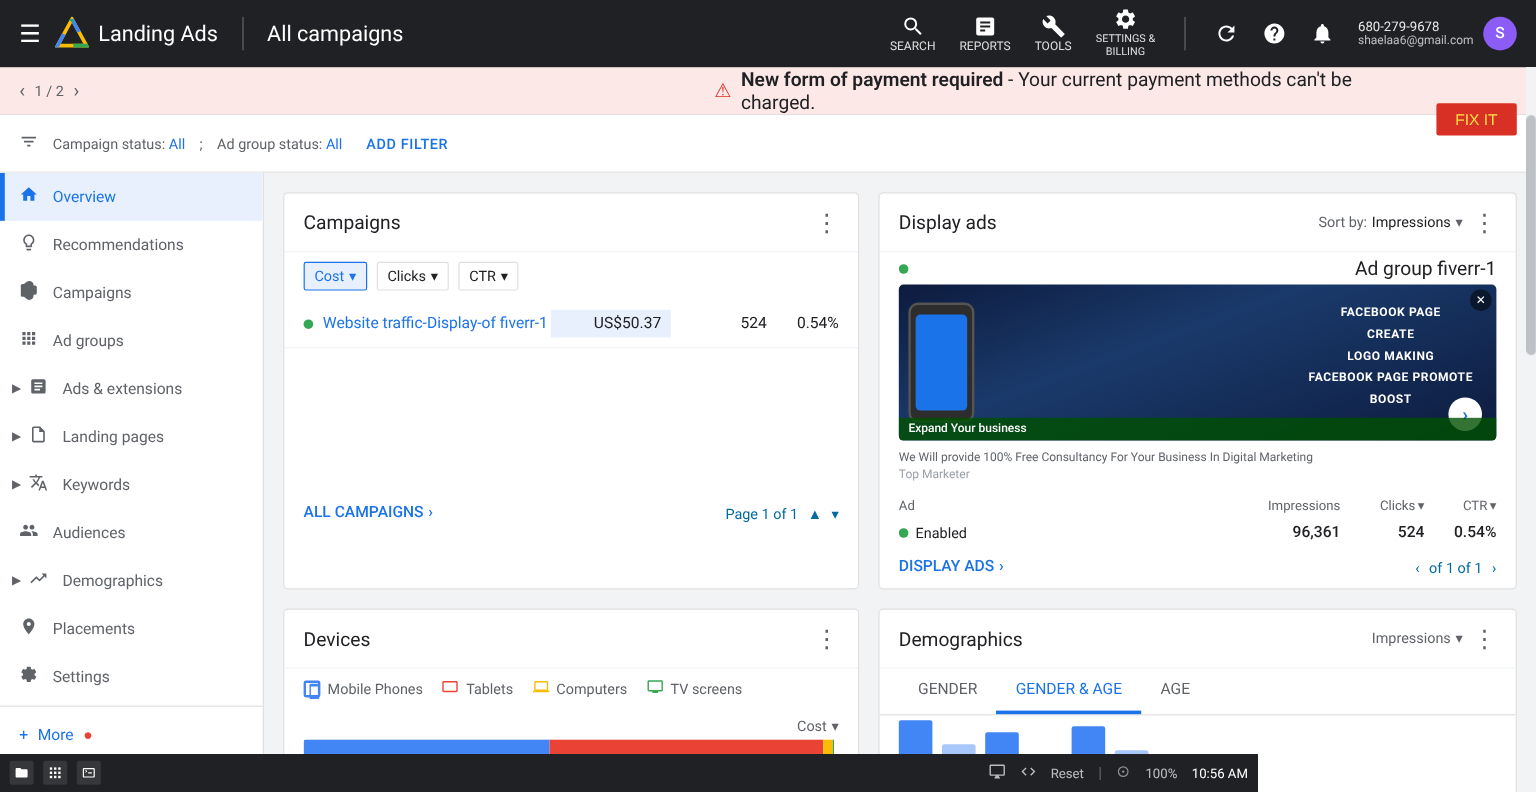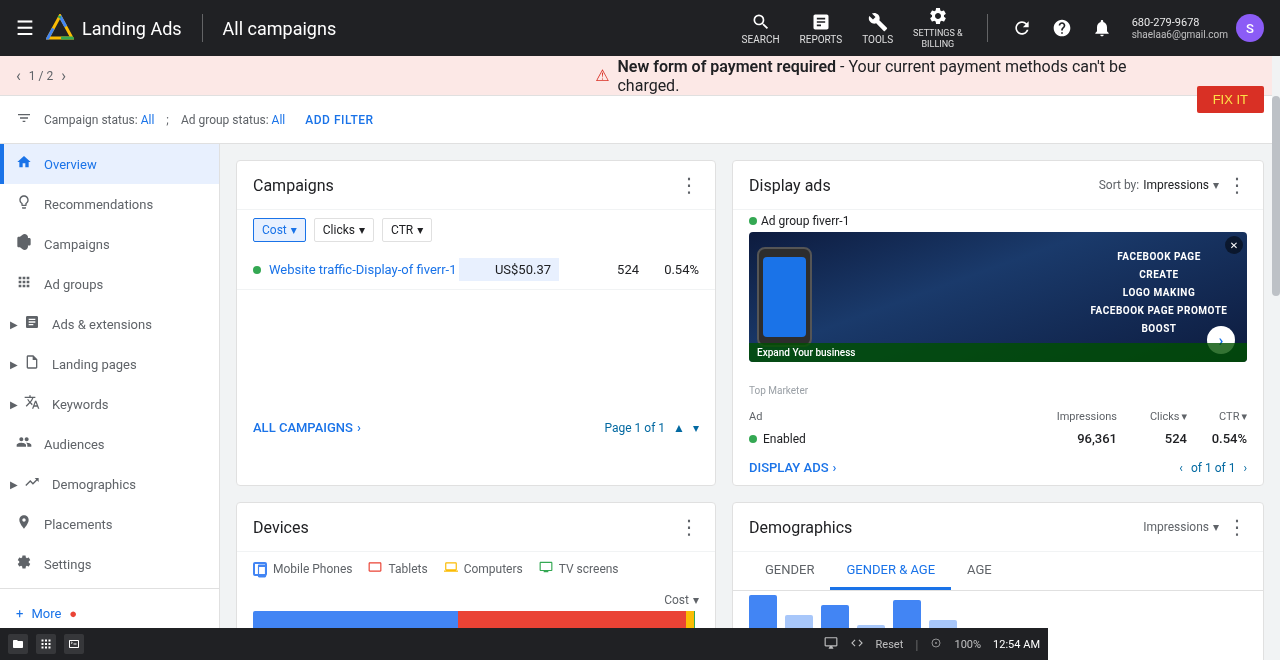--- a/index.html
+++ b/index.html
@@ -112,21 +112,21 @@
     .campaign-name { color: #1a73e8; font-size: 13px; flex: 1; cursor: pointer; }
     .campaign-cost { width: 100px; text-align: right; font-size: 13px; background: #e8f0fe; padding: 4px 8px; }
     .campaign-clicks { width: 80px; text-align: right; font-size: 13px; }
     .campaign-ctr { width: 60px; text-align: right; font-size: 13px; }
     .card-footer { display: flex; align-items: center; justify-content: space-between; padding: 10px 16px; }
     .all-link { color: #1a73e8; font-size: 13px; font-weight: 500; cursor: pointer; display: flex; align-items: center; gap: 4px; }
     .pagination { display: flex; align-items: center; gap: 8px; font-size: 12px; color: #0369a1; }
 
     
     .display-ads-card { flex: 1; }
-    .ad-group-label { display: flex; align-items: center; gap: 4px; padding: 4px 16px; font-size: 12px; }
+    .ad-group-label { display: flex; align-items: center; gap: 4px; padding: 4px 16px; font-size: 16px; justify-content: space-between; }
     .ad-enabled-dot { width: 8px; height: 8px; background: #34a853; border-radius: 50%; }
     .ad-image-container { padding: 0 16px; }
     .ad-image { width: 100%; height: 130px; background: linear-gradient(135deg, #1a1a2e, #16213e); border-radius: 4px; display: flex; flex-direction: column; justify-content: center; align-items: center; position: relative; overflow: hidden; }
     .ad-body-text { font-size: 10px; color: #5f6368; padding: 8px 16px; line-height: 1.4; }
     .ad-metrics-header { display: flex; align-items: center; padding: 4px 16px; font-size: 11px; color: #5f6368; gap: 0; }
     .ad-metrics-row { display: flex; align-items: center; padding: 4px 16px; font-size: 13px; gap: 0; }
     .metric-ad { flex: 1; display: flex; align-items: center; gap: 6px; font-size: 12px; }
     .metric-impressions { width: 90px; text-align: right; font-size: 13px; font-weight: 500; }
     .metric-clicks { width: 70px; text-align: right; font-size: 13px; font-weight: 500; }
     .metric-ctr { width: 60px; text-align: right; font-size: 13px; font-weight: 500; }
@@ -531,21 +531,21 @@
             <div class="expand-btn-x">✕</div>
 
             <div class="expand-btn-circle">›</div>
 
             <div class="ad-tagline-bar">
               <span>Expand Your business</span>
             </div>
           </div>
         </div>
         <div class="ad-body-text">
-          <br>
+          <span>We Will provide 100% Free Consultancy For Your Business In Digital Marketing</span><br>
           <span style="color:#9aa0a6">Top Marketer</span>
         </div>
         <div class="ad-metrics-header">
           <div style="flex:1;font-size:11px;color:#5f6368">Ad</div>
           <div style="width:90px;text-align:right;font-size:11px;color:#5f6368">Impressions</div>
           <div style="width:70px;text-align:right;font-size:11px;color:#5f6368;display:flex;align-items:center;justify-content:flex-end;gap:2px">
             <span>Clicks</span>
             <span>▾</span>
           </div>
           <div style="width:60px;text-align:right;font-size:11px;color:#5f6368;display:flex;align-items:center;justify-content:flex-end;gap:2px">
@@ -716,15 +716,15 @@
     </span>
     <span class="taskbar-sys-item" style="color:rgba(255,255,255,0.7);font-size:11px">Reset</span>
     <span style="color:rgba(255,255,255,0.3)">|</span>
     <span class="taskbar-sys-item">
       <svg width="12" height="12" viewBox="0 0 24 24" fill="rgba(255,255,255,0.5)">
           <circle cx="12" cy="12" r="2"></circle>
           <circle cx="12" cy="12" r="8" fill="none" stroke="rgba(255,255,255,0.5)" stroke-width="2"></circle>
         </svg>
     </span>
     <span class="taskbar-sys-item" style="color:rgba(255,255,255,0.7);font-size:11px">100%</span>
-    <span class="taskbar-time">12:54 AM</span>
+    <span class="taskbar-time">10:56 AM</span>
   </div>
 </div>
 
 </body></html>

